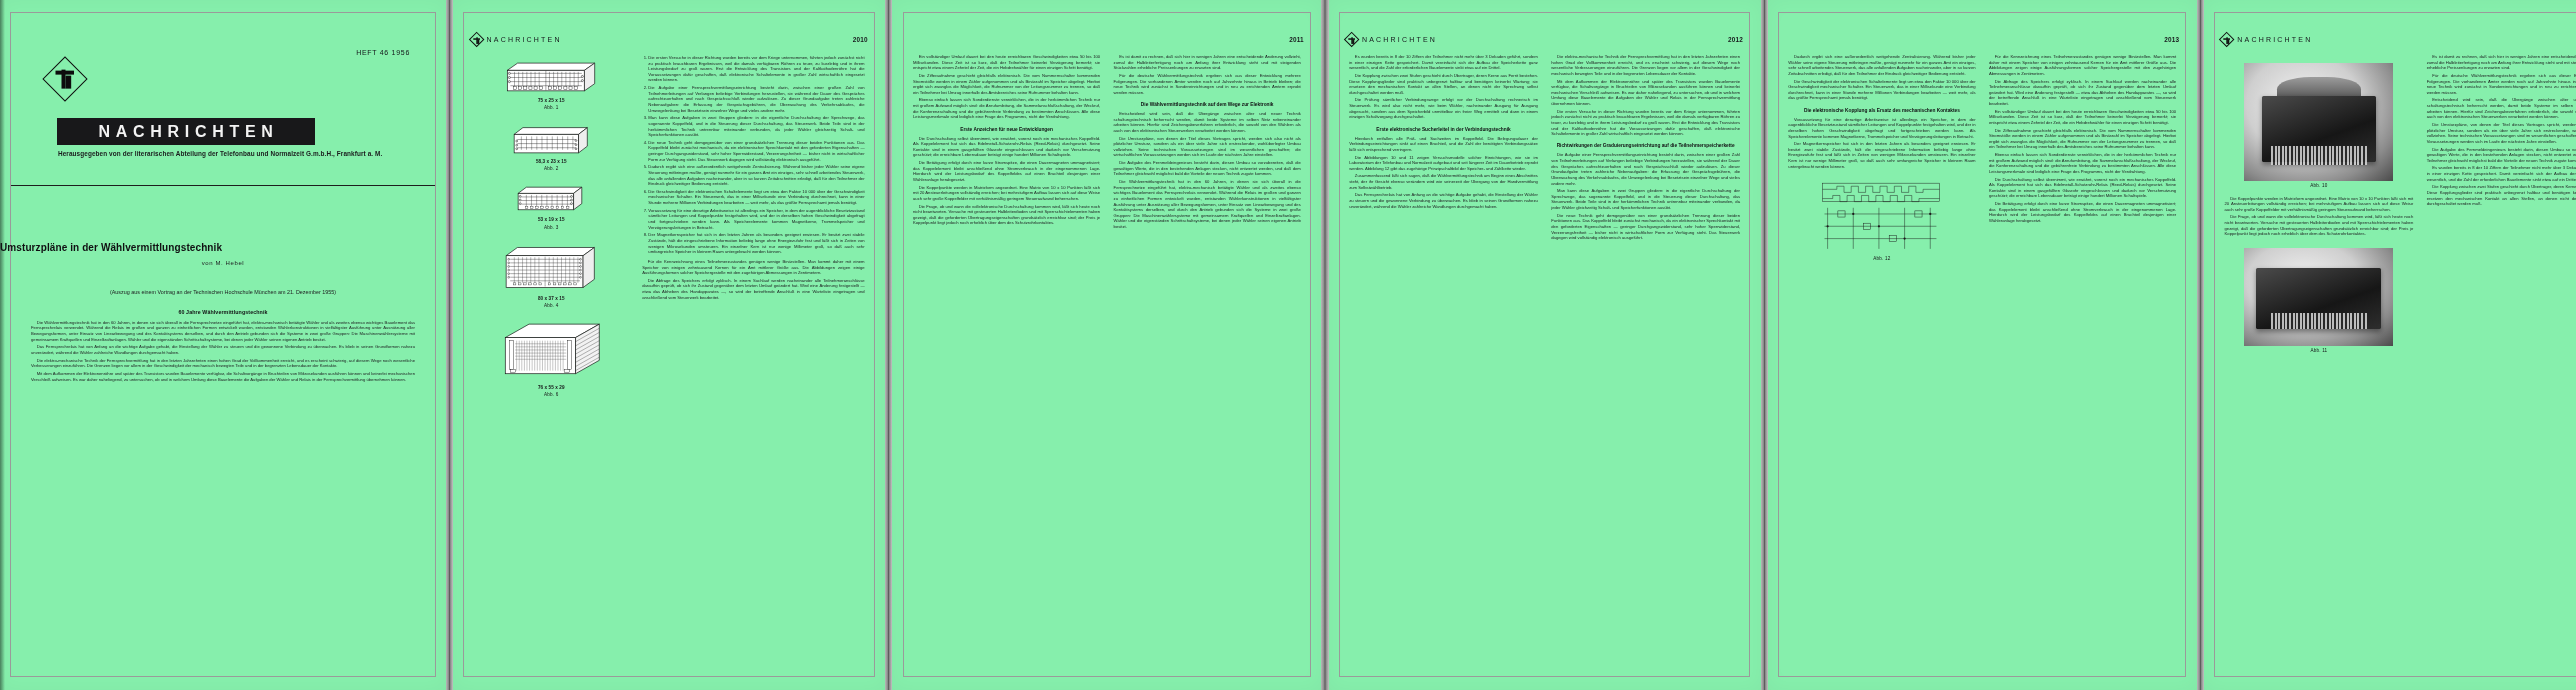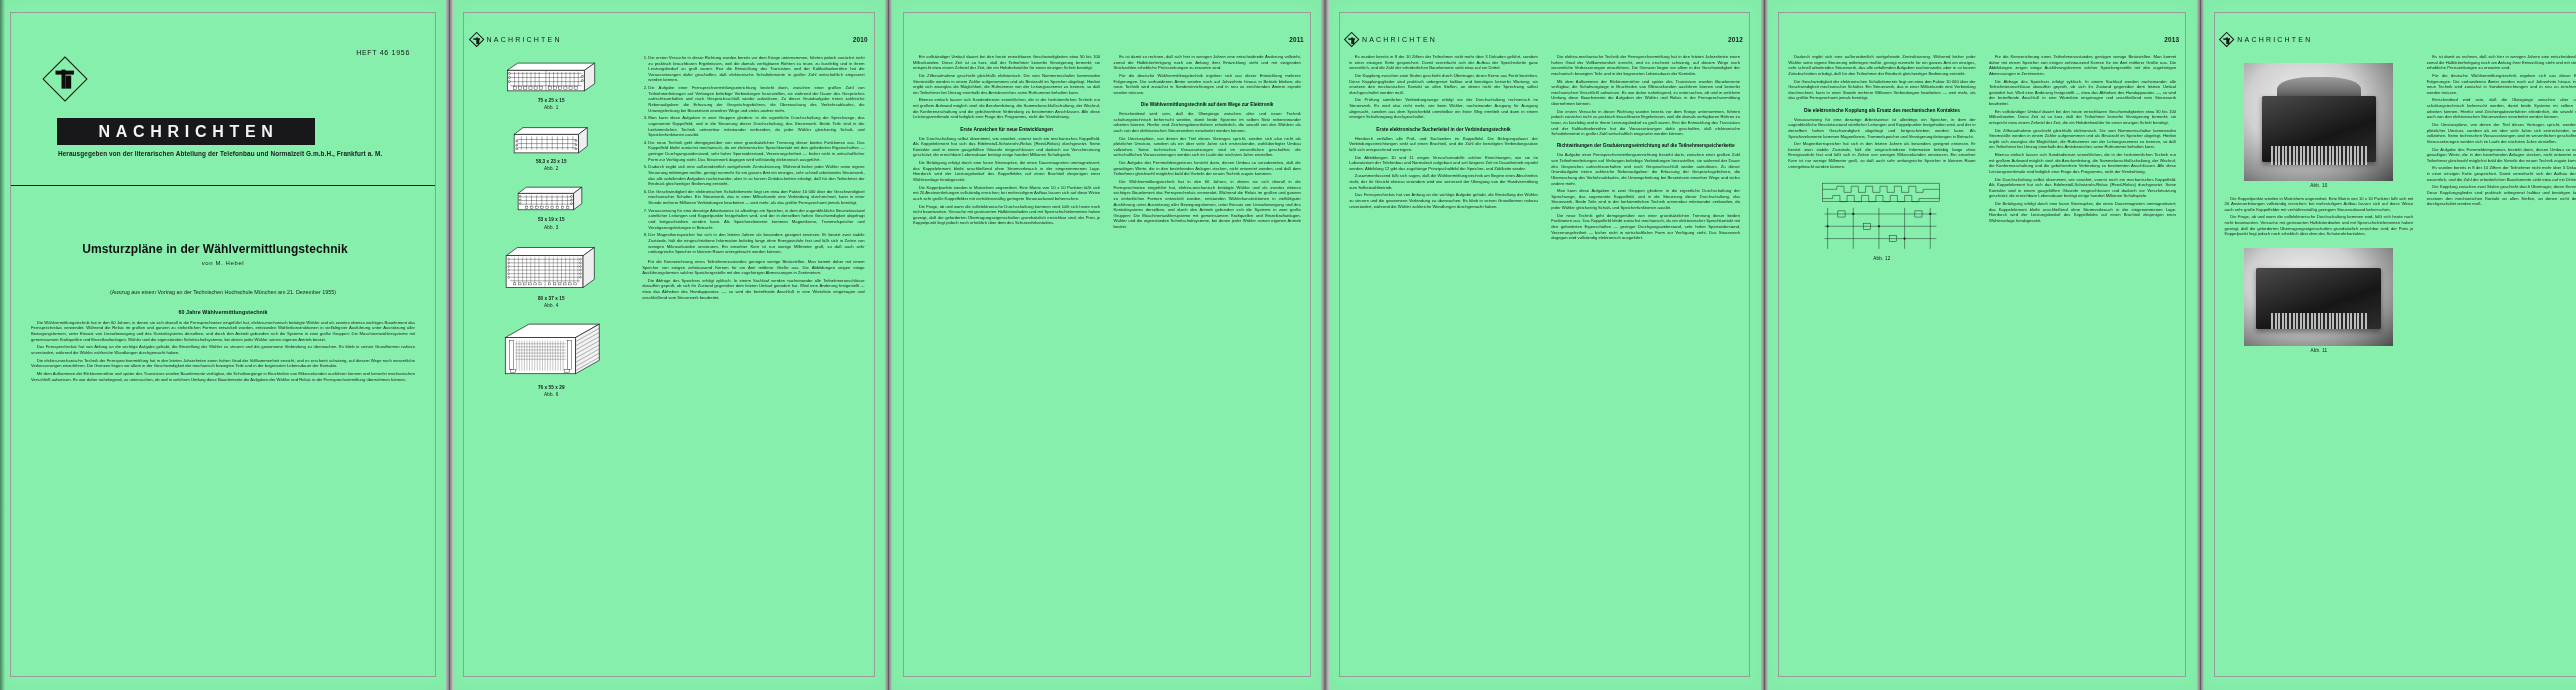--- a/index.html
+++ b/index.html
@@ -119,22 +119,21 @@
   .cover-sub {
     position: absolute; top: 150px; left: 58px;
     font-size: 6.4px; font-weight: 700; color: #1a1a1c; letter-spacing: 0.1px;
   }
   .cover-rule {
     position: absolute; left: 11.3px; right: 11.3px; top: 185px;
     border-top: 0.8px solid #1d1d1d;
   }
   .art-title {
     position: absolute; top: 242px; left: 0; right: 16px;
-    text-align: center;
-    font-size: 12px; font-weight: 700; color: #101012; letter-spacing: 0.1px;
+    font-size: 10px; font-weight: 700; color: #101012; letter-spacing: 0.1px;
   }
   .art-author {
     position: absolute; top: 260px; left: 0; right: 0;
     text-align: center; font-size: 6px; color: #1d1d1f; letter-spacing: 0.6px;
   }
   .art-note {
     position: absolute; top: 289px; left: 0; right: 0;
     text-align: center; font-size: 5.4px; color: #1d1d1f;
   }
 

